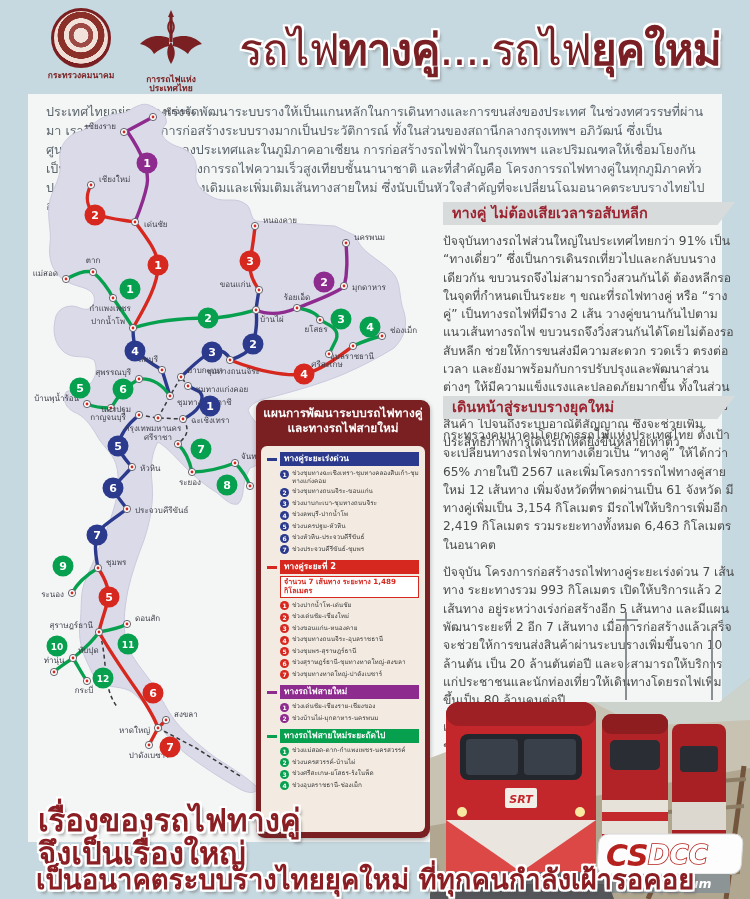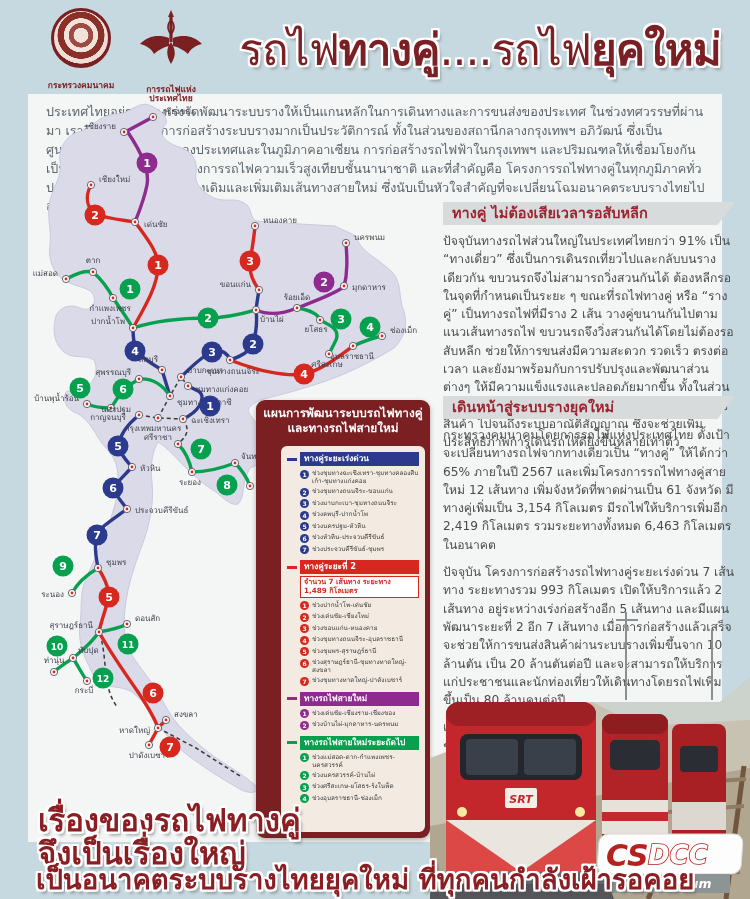--- a/index.html
+++ b/index.html
@@ -5,38 +5,38 @@
   html,body{margin:0;padding:0;}
   body{width:750px;height:899px;position:relative;overflow:hidden;background:#c7d9e0;
        font-family:"DejaVu Sans","Liberation Sans",sans-serif;}
   .panel{position:absolute;left:28px;top:94px;width:694px;height:748px;background:#f4f6f6;}
   
   .logo-wrap{position:absolute;top:8px;text-align:center;width:86px;}
   .seal{width:54px;height:54px;border-radius:50%;margin:0 auto;
         border:3px solid #7a2022;background:
         radial-gradient(circle at 50% 45%, #f1e2da 0 18%, #9c4a43 19% 30%, #f1e2da 31% 42%, #8a3029 43% 58%, #f0ded6 59% 70%, #7a2022 71% 100%);}
   .srt-emblem{height:60px;margin:0 auto;}
-  .logo-caption{font-size:8.5px;color:#7a2022;font-weight:700;margin-top:13px;line-height:1.1;}
+  .logo-caption{font-size:8.5px;color:#7a2022;font-weight:700;margin-top:3px;line-height:1.1;}
   .main-title{position:absolute;left:210px;top:14px;width:540px;text-align:center;
         font-size:44px;color:#7a2024;letter-spacing:-1px;
         text-shadow:-2px 0 0 #fff,2px 0 0 #fff,0 -2px 0 #fff,0 2px 0 #fff,-2px -2px 0 #fff,2px 2px 0 #fff,-2px 2px 0 #fff,2px -2px 0 #fff,3px 4px 3px rgba(70,70,70,.4);}
   .main-title .heavy{font-weight:800;}
   
   .intro{position:absolute;left:46px;top:103px;width:662px;font-size:12.6px;line-height:1.5;color:#5a646a;}
   
   .rcol{position:absolute;left:443px;width:292px;}
   .sec-head{height:23px;background:#d8dbdb;clip-path:polygon(0 0,100% 0,94% 100%,0 100%);
         color:#9c2430;font-weight:800;font-size:14.5px;line-height:23px;padding-left:9px;}
   .sec-body{font-size:12.2px;line-height:1.5;color:#4a4a4a;margin-top:7px;}
   .sec-body p{margin:0 0 9px 0;}
   
   .legend{position:absolute;left:256px;top:400px;width:174px;height:438px;background:#7a2022;
         border-radius:9px;box-shadow:0 2px 5px rgba(0,0,0,.3);box-sizing:border-box;padding:6px 5px 5px;}
   .legend-title{color:#fff;font-weight:800;font-size:11.8px;text-align:center;line-height:1.25;margin-bottom:11px;}
-  .legend-inner{background:#f3ebe1;border-radius:6px;height:386px;box-sizing:border-box;padding:6px 6px 4px;overflow:hidden;margin-left:20px;}
+  .legend-inner{background:#f3ebe1;border-radius:6px;height:386px;box-sizing:border-box;padding:6px 6px 4px;overflow:hidden;}
   .lg-group{margin-bottom:6px;}
   .lg-head{display:flex;align-items:center;}
   .lg-dash{width:10px;height:3px;margin-right:3px;flex:0 0 auto;}
   .lg-bar{flex:1;color:#fff;font-weight:700;font-size:8.3px;padding:2px 4px;line-height:1.2;}
   .lg-sub{border:1.2px solid;background:#fff;font-size:7.2px;font-weight:700;padding:1px 3px;margin:2px 0 3px 13px;line-height:1.2;}
   .lg-items{margin:3px 0 0 13px;}
   .lg-item{display:flex;align-items:flex-start;margin:0 0 2px 0;}
   .lg-num{flex:0 0 auto;width:9px;height:9px;border-radius:50%;color:#fff;font-size:6px;font-weight:700;
         text-align:center;line-height:9px;margin-right:3px;margin-top:0.5px;}
   .lg-txt{font-size:6.4px;color:#3a3a3a;line-height:1.25;}

